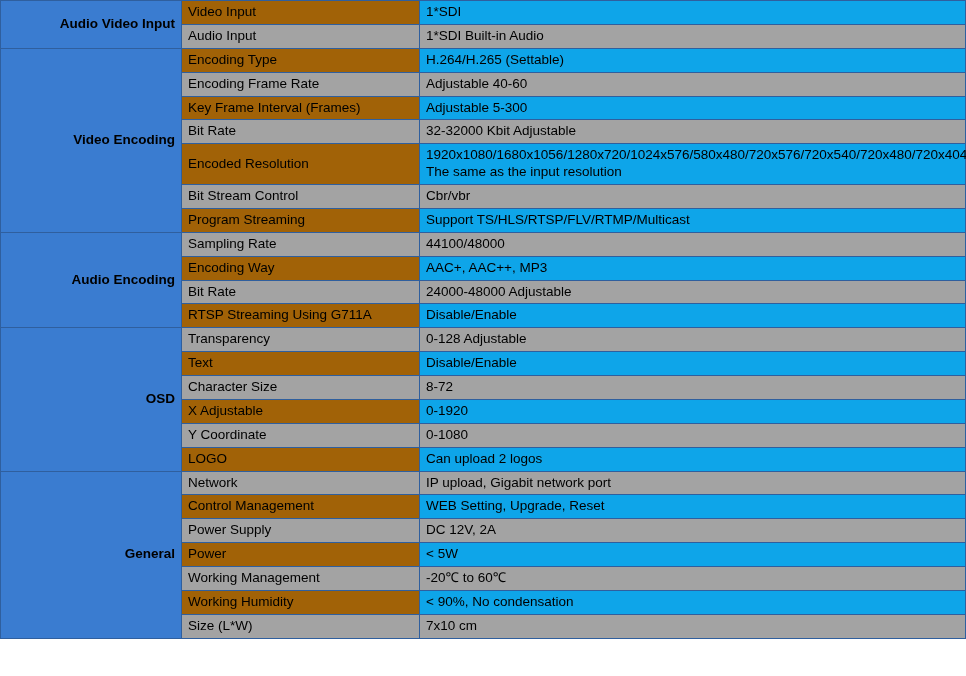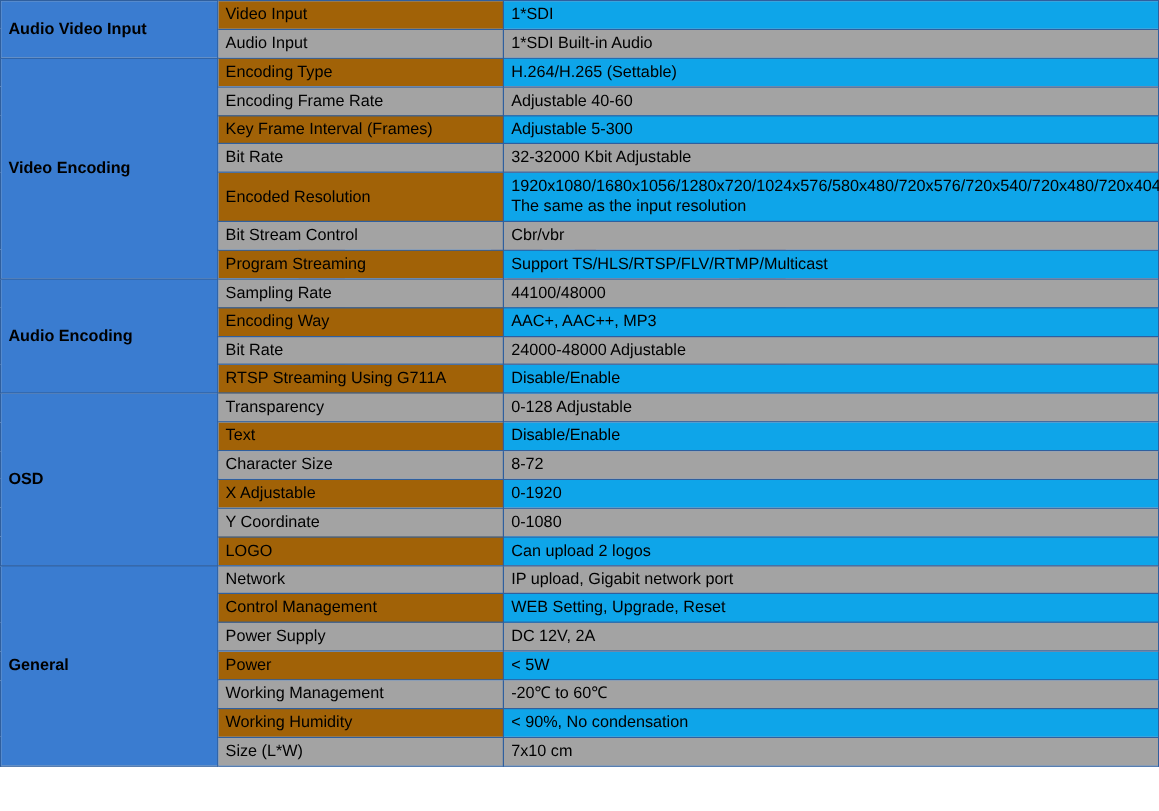--- a/index.html
+++ b/index.html
@@ -26,21 +26,21 @@
     color: #000000;
     padding: 3px 6px;
     vertical-align: middle;
     line-height: 1.25;
     background-clip: padding-box;
   }
   td.cat {
     background: #3a7cd0;
     color: #000000;
     font-weight: bold;
-    text-align: left;
+    text-align: right;
     width: 168px;
     font-size: 14px;
     margin-top: 24px;
   }
   td.name {
     background: #a16207;
     width: 225px;
   }
   td.val {
     background: #0ea5e9;

